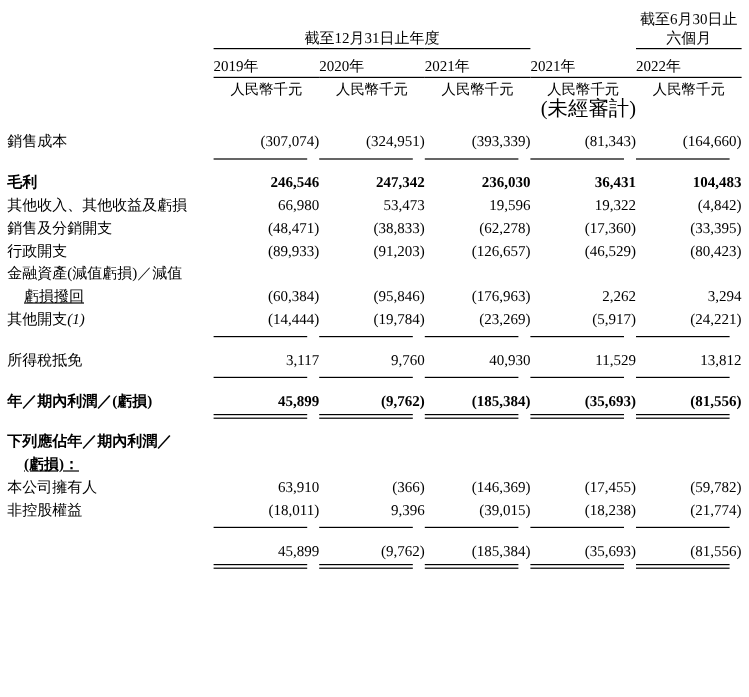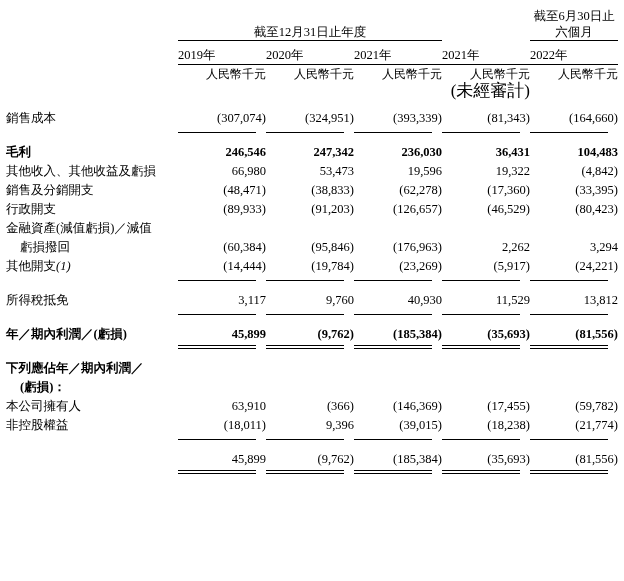--- a/index.html
+++ b/index.html
@@ -38,21 +38,21 @@
   col.c-num   { width: 88px; }
 
   .lbl {
     text-align: left;
     padding-left: 2px;
     font-size: 12.5px;
     line-height: 19px;
     white-space: nowrap;
   }
   .lbl.bold { font-weight: bold; }
-  .lbl.ind1 { padding-left: 14px; }
+  .lbl.ind1 { padding-left: 14px; text-decoration: underline; }
   .num {
     text-align: right;
     padding-right: 10px;
     font-size: 12.5px;
     line-height: 19px;
     white-space: nowrap;
   }
   .num.bold { font-weight: bold; }
 
   
@@ -68,21 +68,21 @@
   }
   .yr {
     text-align: left;
     font-size: 12.5px;
     font-weight: bold;
     line-height: 17px;
     padding-bottom: 1px;
   }
   .yr-rule { border-bottom: 1px solid #000; }
   .unit {
-    text-align: right;
+    text-align: center;
     font-size: 12px;
     line-height: 18px;
   }
   .unit2 {
     text-align: right;
     font-size: 17px;
     line-height: 16px;
   }
   .spacer-row td { height: 10px; line-height: 10px; font-size: 0; }
   .spacer-sm td { height: 6px; line-height: 6px; font-size: 0; }

